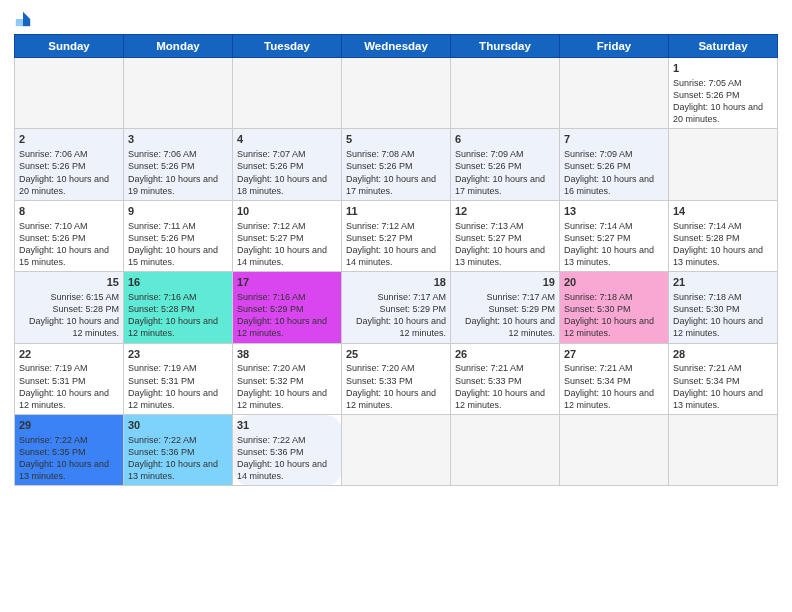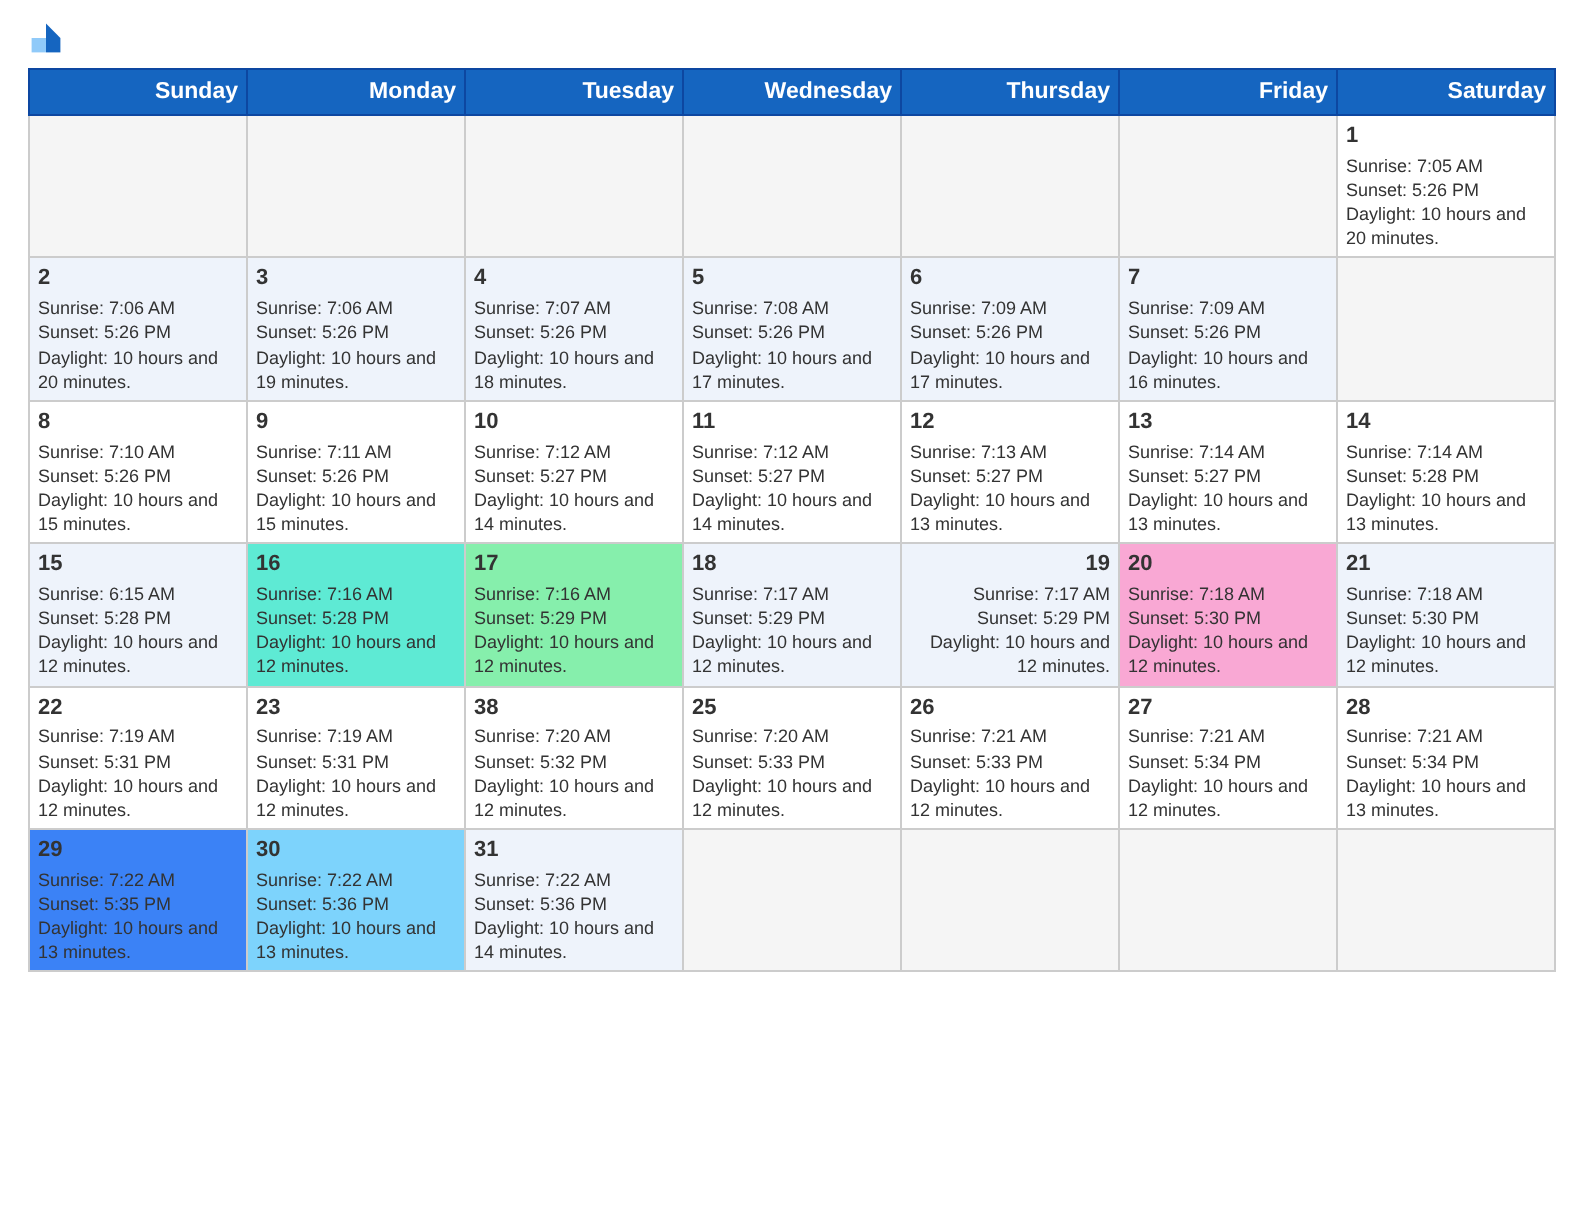--- a/index.html
+++ b/index.html
@@ -45,21 +45,21 @@
       width: 100%;
       border-collapse: collapse;
       table-layout: fixed;
     }
     th {
       background-color: #1565c0;
       color: #fff;
       font-size: 11.5px;
       font-weight: bold;
       padding: 5px 4px;
-      text-align: right;
+      text-align: center;
       border: 1px solid #0d47a1;
     }
     td {
       border: 1px solid #ccc;
       vertical-align: top;
       padding: 3px 4px;
       font-size: 9px;
       color: #333;
       line-height: 1.35;
       background: #fff;
@@ -133,41 +133,41 @@
         <tr>
           <td><span class="day-num">8</span><span>Sunrise: 7:10 AM</span><br><span>Sunset: 5:26 PM</span><br><span>Daylight: 10 hours and 15 minutes.</span></td>
           <td><span class="day-num">9</span><span>Sunrise: 7:11 AM</span><br><span>Sunset: 5:26 PM</span><br><span>Daylight: 10 hours and 15 minutes.</span></td>
           <td><span class="day-num">10</span><span>Sunrise: 7:12 AM</span><br><span>Sunset: 5:27 PM</span><br><span>Daylight: 10 hours and 14 minutes.</span></td>
           <td><span class="day-num">11</span><span>Sunrise: 7:12 AM</span><br><span>Sunset: 5:27 PM</span><br><span>Daylight: 10 hours and 14 minutes.</span></td>
           <td><span class="day-num">12</span><span>Sunrise: 7:13 AM</span><br><span>Sunset: 5:27 PM</span><br><span>Daylight: 10 hours and 13 minutes.</span></td>
           <td><span class="day-num">13</span><span>Sunrise: 7:14 AM</span><br><span>Sunset: 5:27 PM</span><br><span>Daylight: 10 hours and 13 minutes.</span></td>
           <td><span class="day-num">14</span><span>Sunrise: 7:14 AM</span><br><span>Sunset: 5:28 PM</span><br><span>Daylight: 10 hours and 13 minutes.</span></td>
         </tr>
         <tr>
-          <td style="background: rgb(238, 243, 251);"><span class="day-num">15</span><span>Sunrise: 6:15 AM</span><br><span>Sunset: 5:28 PM</span><br><span>Daylight: 10 hours and 12 minutes.</span></td>
+          <td style="background: rgb(238, 243, 251); text-align: right;"><span class="day-num">15</span><span>Sunrise: 6:15 AM</span><br><span>Sunset: 5:28 PM</span><br><span>Daylight: 10 hours and 12 minutes.</span></td>
           <td style="background: #5eead4;"><span class="day-num">16</span><span>Sunrise: 7:16 AM</span><br><span>Sunset: 5:28 PM</span><br><span>Daylight: 10 hours and 12 minutes.</span></td>
-          <td style="background: #86efac; margin-left: 35px;"><span class="day-num">17</span><span>Sunrise: 7:16 AM</span><br><span>Sunset: 5:29 PM</span><br><span>Daylight: 10 hours and 12 minutes.</span></td>
-          <td style="background: rgb(238, 243, 251);"><span class="day-num">18</span><span>Sunrise: 7:17 AM</span><br><span>Sunset: 5:29 PM</span><br><span>Daylight: 10 hours and 12 minutes.</span></td>
+          <td style="background: #d946ef; margin-left: 35px;"><span class="day-num">17</span><span>Sunrise: 7:16 AM</span><br><span>Sunset: 5:29 PM</span><br><span>Daylight: 10 hours and 12 minutes.</span></td>
+          <td style="background: rgb(238, 243, 251); text-align: right;"><span class="day-num">18</span><span>Sunrise: 7:17 AM</span><br><span>Sunset: 5:29 PM</span><br><span>Daylight: 10 hours and 12 minutes.</span></td>
           <td style="background: rgb(238, 243, 251); text-align: right;"><span class="day-num">19</span><span>Sunrise: 7:17 AM</span><br><span>Sunset: 5:29 PM</span><br><span>Daylight: 10 hours and 12 minutes.</span></td>
           <td style="background: #f9a8d4;"><span class="day-num">20</span><span>Sunrise: 7:18 AM</span><br><span>Sunset: 5:30 PM</span><br><span>Daylight: 10 hours and 12 minutes.</span></td>
           <td style="background: rgb(238, 243, 251); margin-left: 34px;"><span class="day-num">21</span><span>Sunrise: 7:18 AM</span><br><span>Sunset: 5:30 PM</span><br><span>Daylight: 10 hours and 12 minutes.</span></td>
         </tr>
         <tr>
           <td><span class="day-num">22</span><span>Sunrise: 7:19 AM</span><br><span>Sunset: 5:31 PM</span><br><span>Daylight: 10 hours and 12 minutes.</span></td>
           <td><span class="day-num">23</span><span>Sunrise: 7:19 AM</span><br><span>Sunset: 5:31 PM</span><br><span>Daylight: 10 hours and 12 minutes.</span></td>
           <td><span class="day-num">38</span><span>Sunrise: 7:20 AM</span><br><span>Sunset: 5:32 PM</span><br><span>Daylight: 10 hours and 12 minutes.</span></td>
           <td><span class="day-num">25</span><span>Sunrise: 7:20 AM</span><br><span>Sunset: 5:33 PM</span><br><span>Daylight: 10 hours and 12 minutes.</span></td>
           <td><span class="day-num">26</span><span>Sunrise: 7:21 AM</span><br><span>Sunset: 5:33 PM</span><br><span>Daylight: 10 hours and 12 minutes.</span></td>
           <td><span class="day-num">27</span><span>Sunrise: 7:21 AM</span><br><span>Sunset: 5:34 PM</span><br><span>Daylight: 10 hours and 12 minutes.</span></td>
           <td><span class="day-num">28</span><span>Sunrise: 7:21 AM</span><br><span>Sunset: 5:34 PM</span><br><span>Daylight: 10 hours and 13 minutes.</span></td>
         </tr>
         <tr>
           <td style="background: #3b82f6;"><span class="day-num">29</span><span>Sunrise: 7:22 AM</span><br><span>Sunset: 5:35 PM</span><br><span>Daylight: 10 hours and 13 minutes.</span></td>
           <td style="background: #7dd3fc;"><span class="day-num">30</span><span>Sunrise: 7:22 AM</span><br><span>Sunset: 5:36 PM</span><br><span>Daylight: 10 hours and 13 minutes.</span></td>
-          <td style="background: rgb(238, 243, 251);"><span class="day-num">31</span><span>Sunrise: 7:22 AM</span><br><span>Sunset: 5:36 PM</span><br><span>Daylight: 10 hours and 14 minutes.</span></td>
+          <td style="background: rgb(238, 243, 251); border-radius: 17px;"><span class="day-num">31</span><span>Sunrise: 7:22 AM</span><br><span>Sunset: 5:36 PM</span><br><span>Daylight: 10 hours and 14 minutes.</span></td>
           <td class="empty"></td>
           <td class="empty"></td>
           <td class="empty"></td>
           <td class="empty"></td>
         </tr>
       </tbody>
   </table>
 </div>
 
 </body></html>

